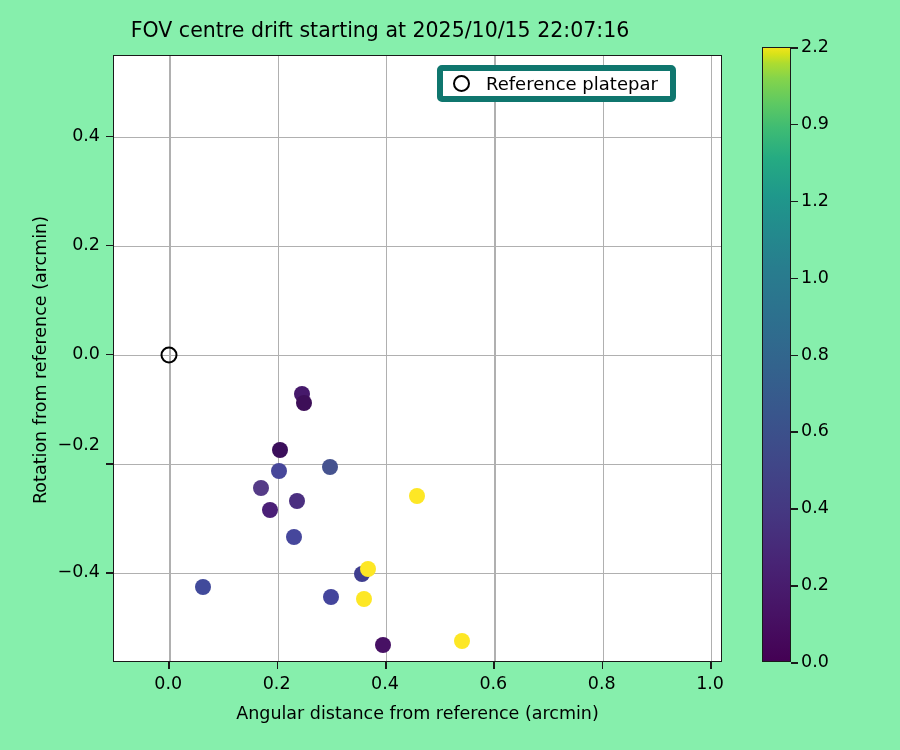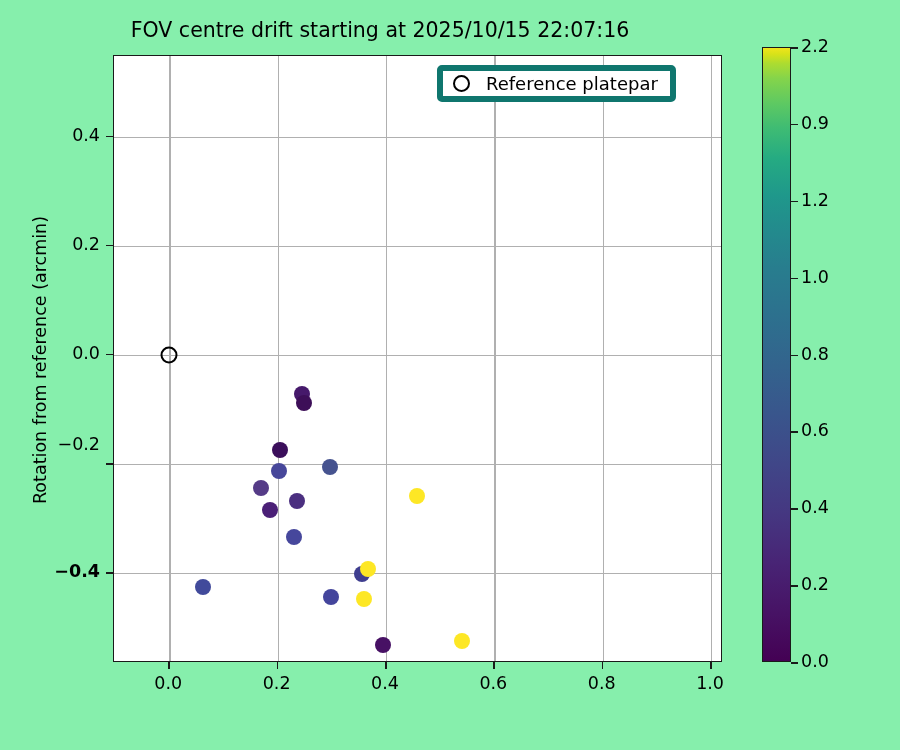--- a/index.html
+++ b/index.html
@@ -273,23 +273,24 @@
       <div class="ticklabel-x" style="left: 710.08px;">1.0</div>
       <div class="tick-y" style="top: 135.715px;"></div>
       <div class="ticklabel-y" style="top: 135.715px;">0.4</div>
       <div class="tick-y" style="top: 244.79px;"></div>
       <div class="ticklabel-y" style="top: 244.79px;">0.2</div>
       <div class="tick-y" style="top: 353.864px;"></div>
       <div class="ticklabel-y" style="top: 353.864px;">0.0</div>
       <div class="tick-y" style="top: 462.939px;"></div>
       <div class="ticklabel-y" style="top: 445px;">−0.2</div>
       <div class="tick-y" style="top: 572.013px;"></div>
-      <div class="ticklabel-y" style="top: 572.013px; font-weight: bold;">−0.4</div>
+      <div class="ticklabel-y" style="top: 572.013px;">−0.4</div>
     </div>
 
+  <div id="xlabel">Angular distance from reference (arcmin)</div>
   <div id="ylabel">Rotation from reference (arcmin)</div>
 
   <div id="legend">
     <div id="legend-marker"></div>
     <div id="legend-label">Reference platepar</div>
   </div>
 
   <div id="colorbar-wrap">
     <div id="colorbar-gradient"></div>
   </div>

